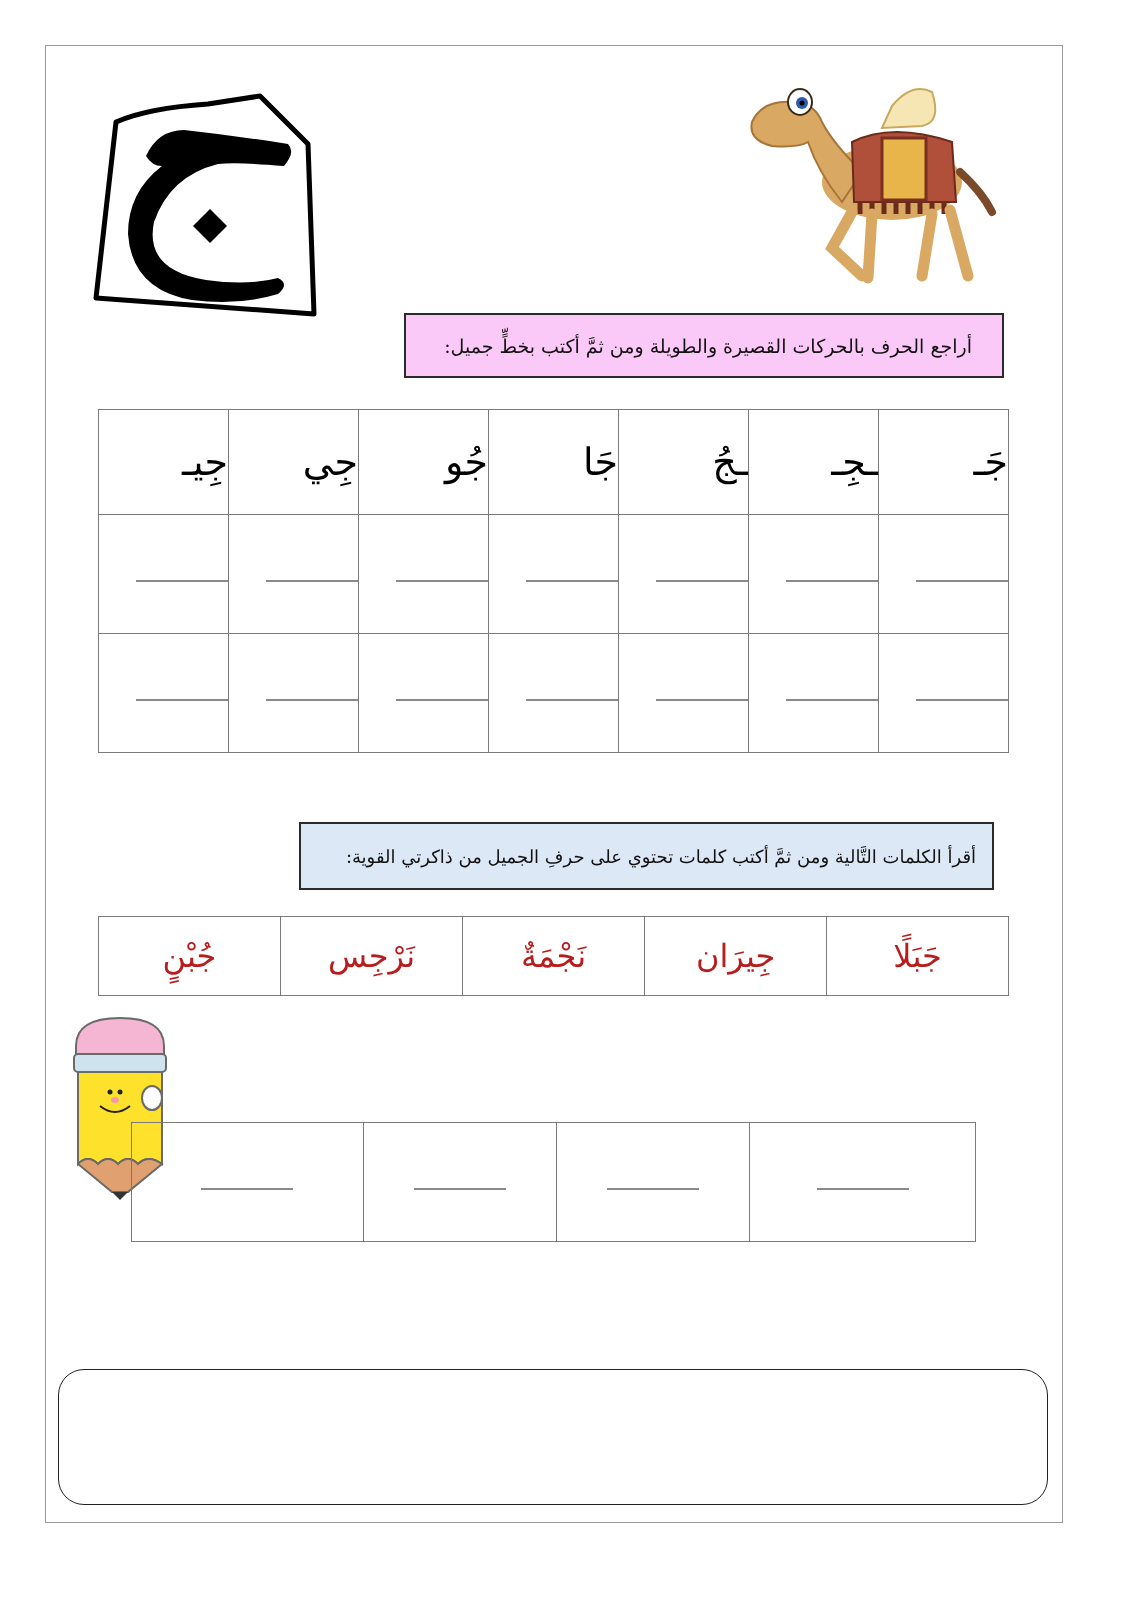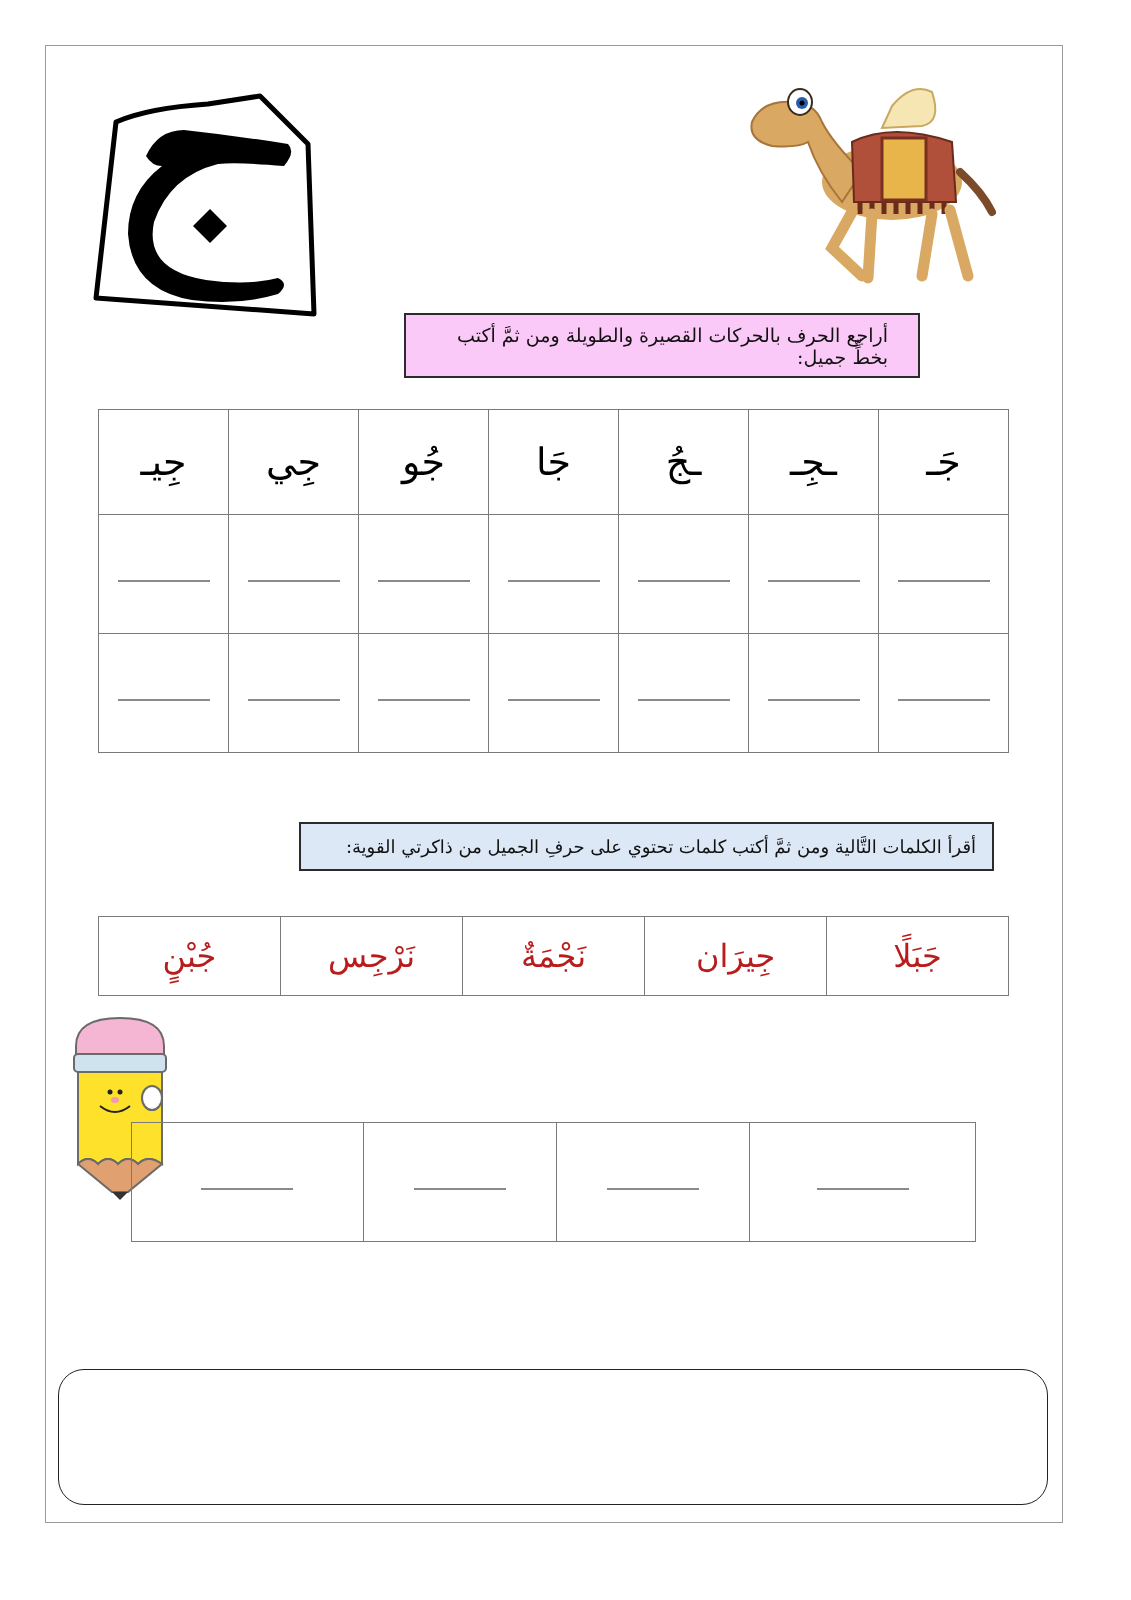--- a/index.html
+++ b/index.html
@@ -1,26 +1,26 @@
 <!DOCTYPE html>
 <html><head>
   <meta charset="utf-8">
   <style>
     html, body { margin: 0; padding: 0; background: #ffffff; }
     body { width: 1131px; height: 1600px; position: relative; overflow: hidden; font-family: "DejaVu Sans", sans-serif; }
     .page-frame { position: absolute; left: 45px; top: 45px; width: 1018px; height: 1478px; border: 1.5px solid #9a9a9a; box-sizing: border-box; }
     .letter-badge { position: absolute; left: 88px; top: 92px; width: 232px; height: 226px; }
     .camel { position: absolute; left: 742px; top: 62px; width: 265px; height: 232px; }
     .instr { position: absolute; box-sizing: border-box; border: 2px solid #2b2b2b; direction: rtl; font-family: "DejaVu Serif", serif; color: #111; display: flex; align-items: center; padding: 0 30px; font-size: 19px; }
-    .instr-1 { left: 404px; top: 313px; width: 516px; height: 65px; background: #fbc9f7; }
-    .instr-2 { left: 299px; top: 822px; width: 695px; height: 49px; background: #dce8f5; font-size: 18px; padding: 0 16px; }
+    .instr-1 { left: 404px; top: 313px; width: 600px; height: 65px; background: #fbc9f7; }
+    .instr-2 { left: 299px; top: 822px; width: 695px; height: 68px; background: #dce8f5; font-size: 18px; padding: 0 16px; }
     table { border-collapse: collapse; position: absolute; }
     td { border: 1.5px solid #7a7a7a; padding: 0; text-align: center; vertical-align: middle; }
     .grid { left: 98px; top: 409px; width: 911px; direction: rtl; }
-    .grid td { width: 130px; }
+    .grid td { width: 130px; text-align: right; }
     .grid .head td { height: 104px; font-family: "DejaVu Serif", serif; font-size: 38px; color: #000; }
     .grid .line-row td { height: 118px; }
     .write-line { display: inline-block; width: 92px; height: 0; border-top: 2px solid #8a8a8a; margin-top: 18px; }
     .words { left: 98px; top: 916px; width: 911px; direction: rtl; }
     .words td { height: 78px; font-family: "DejaVu Serif", serif; font-size: 32px; color: #b91c1c; width: 182px; }
     .answers { left: 131px; top: 1122px; width: 845px; }
     .answers td { height: 118px; }
     .pencil { position: absolute; left: 68px; top: 1014px; width: 104px; height: 190px; }
     .notes-box { position: absolute; left: 58px; top: 1369px; width: 990px; height: 136px; border: 1.5px solid #222; border-radius: 26px; box-sizing: border-box; }
   </style>

